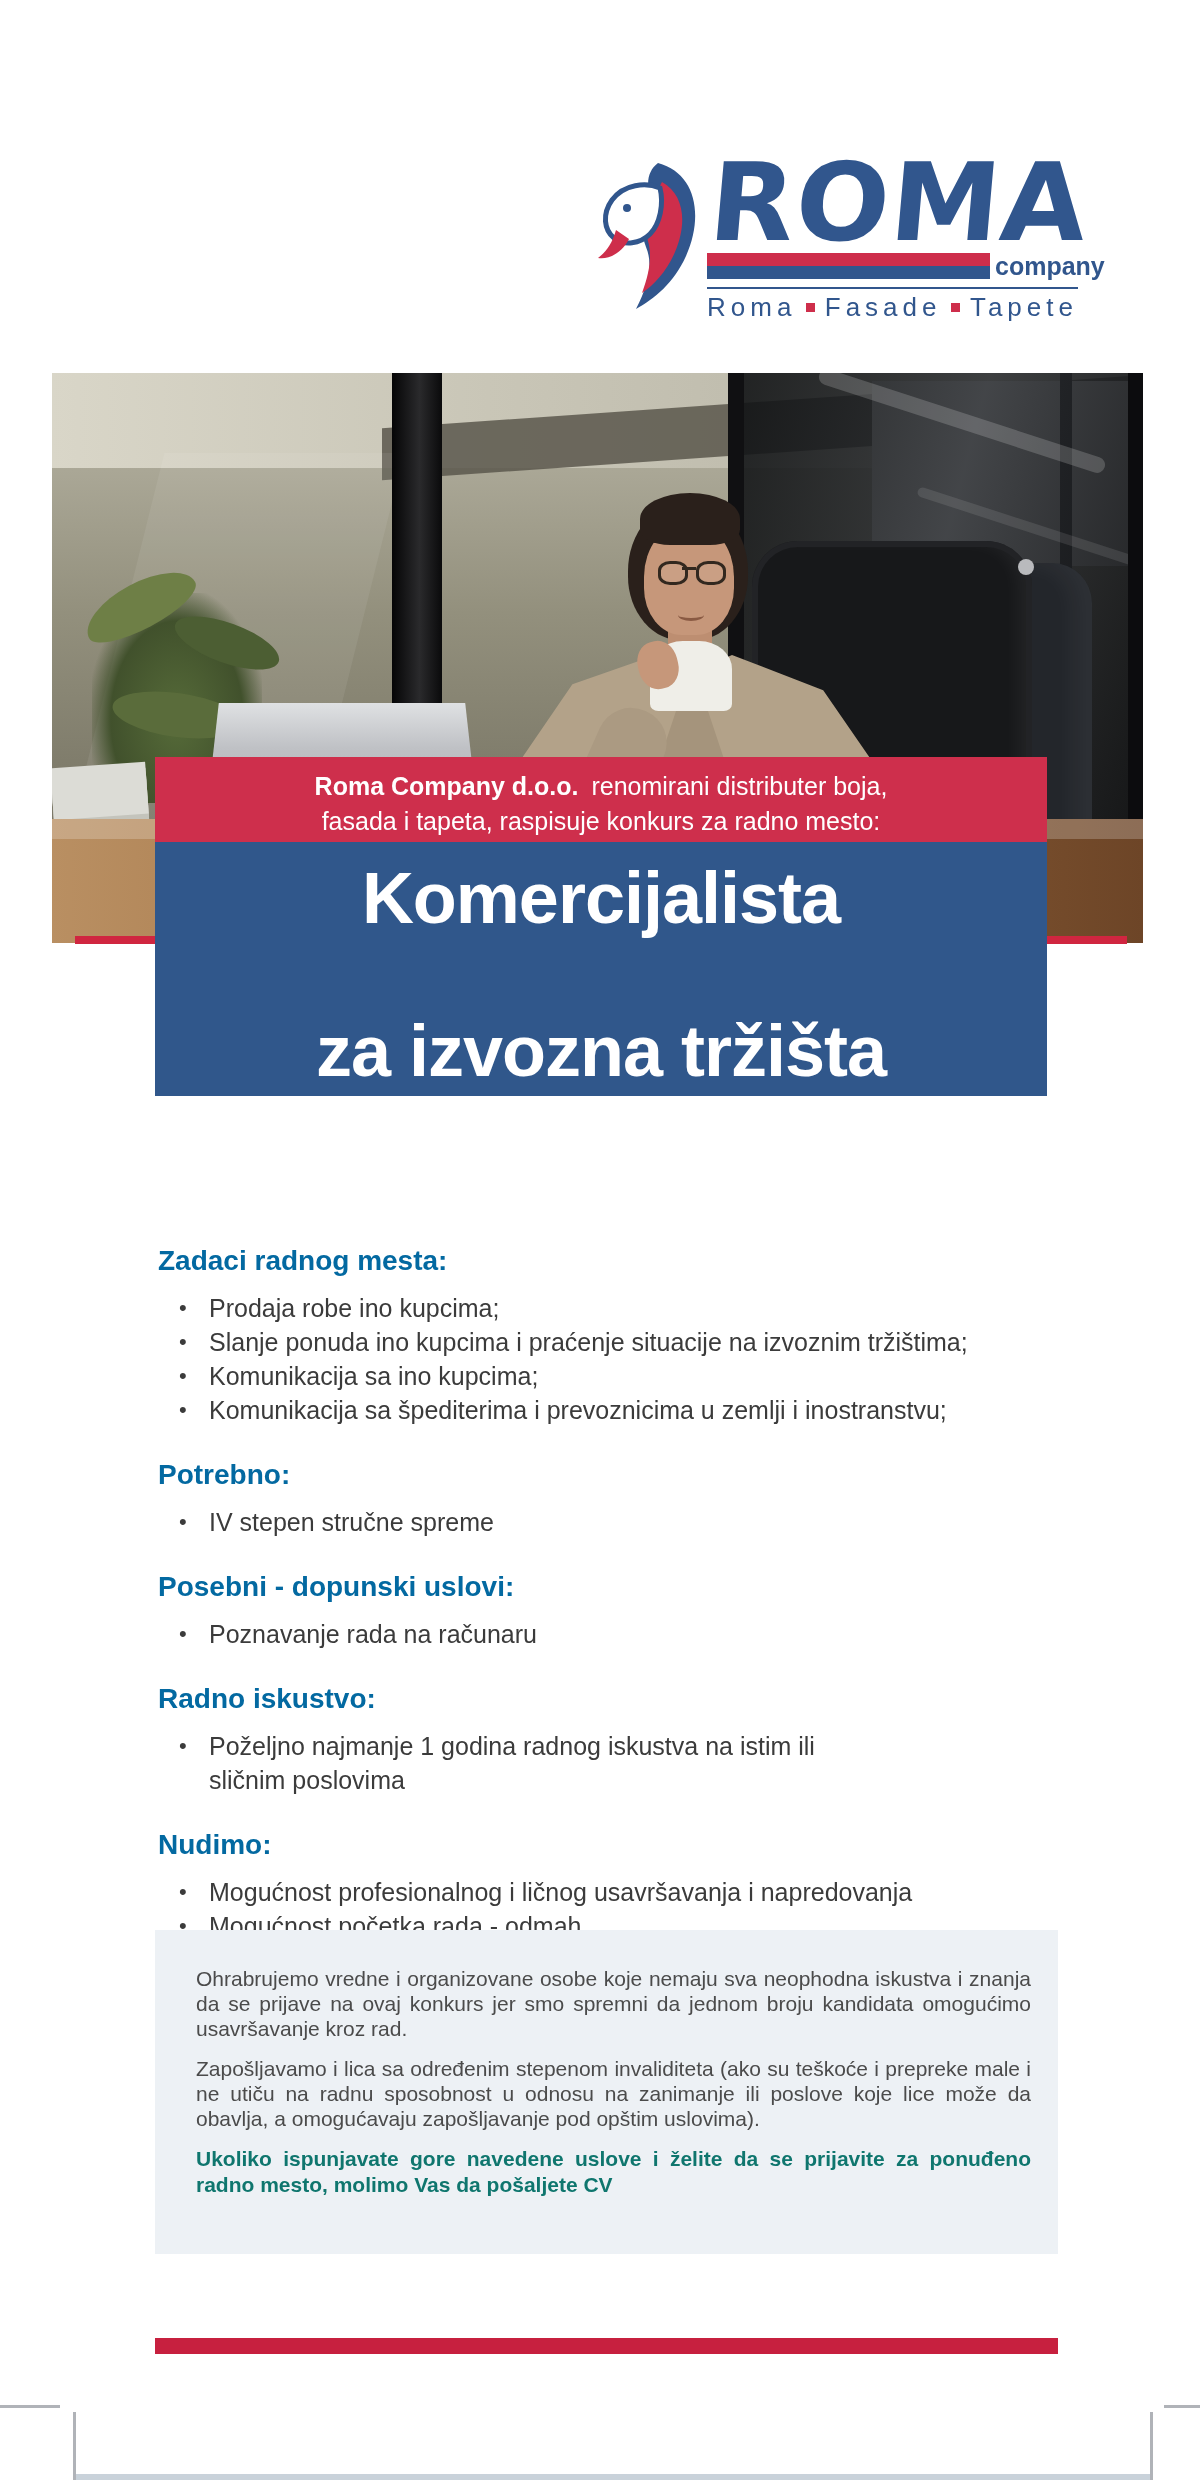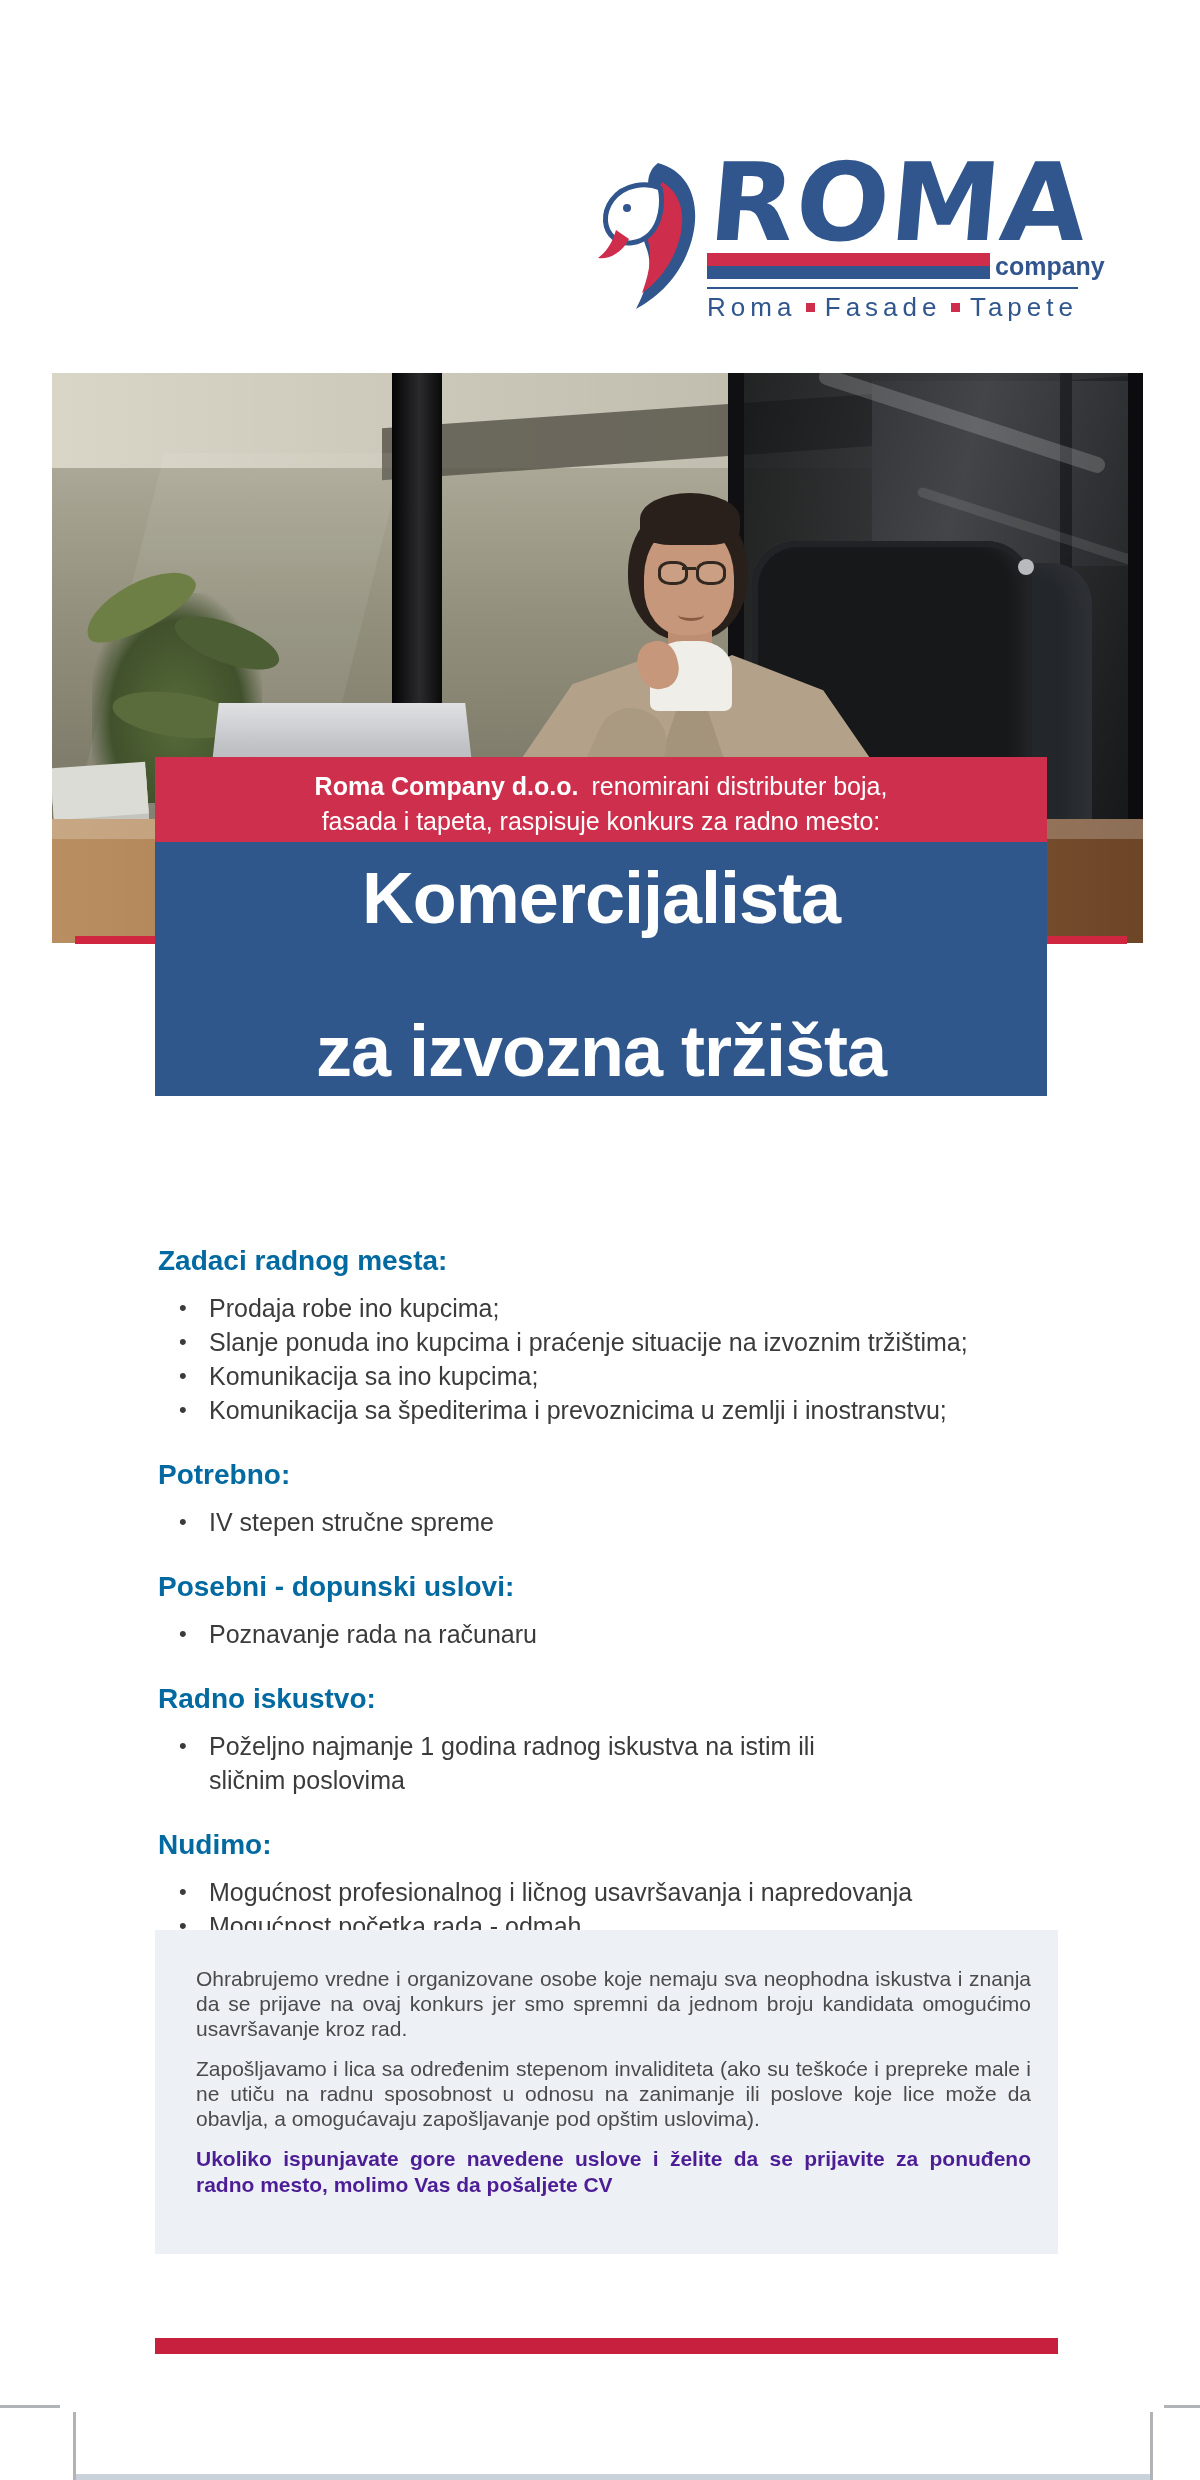--- a/index.html
+++ b/index.html
@@ -95,21 +95,21 @@
   .sec-h{font-weight:bold;font-size:28px;line-height:36px;color:#0369a1;margin-bottom:4px;}
   .sec-ul{list-style:none;margin:12px;padding:0;}
   .sec-ul li{display:flex;font-size:25px;line-height:34px;}
   .sec-ul li::before{content:"\2022";flex:none;width:30px;padding-left:9px;font-size:22px;color:#3b3b3b;}
   .btxt{white-space:pre-line;}
 
   
   #notice{left:155px;top:1930px;width:903px;height:324px;background:#edf1f5;z-index:1;
     box-sizing:border-box;padding:36px 27px 0 41px;color:#4b4b4b;}
   .np{font-size:21px;line-height:25px;text-align:justify;margin:0 0 15px 0;}
-  #cta{font-weight:bold;color:#4c1d95;font-size:21px;line-height:26px;margin-top:8px;}
+  #cta{font-weight:bold;color:#0f766e;font-size:21px;line-height:26px;margin-top:8px;}
   #cta-l1{text-align:justify;text-align-last:justify;}
   #cta-l2{text-align:left;}
   #notice-bar{left:155px;top:2338px;width:903px;height:16px;background:#c7203f;z-index:1;}
 
   
   .edge{background:#b0b3b8;}
   #edge-top-l{left:0;top:2405px;width:60px;height:3px;}
   #edge-top-r{left:1164px;top:2405px;width:36px;height:3px;}
   #edge-v-l{left:73px;top:2412px;width:3px;height:68px;}
   #edge-v-r{left:1150px;top:2412px;width:3px;height:68px;}

